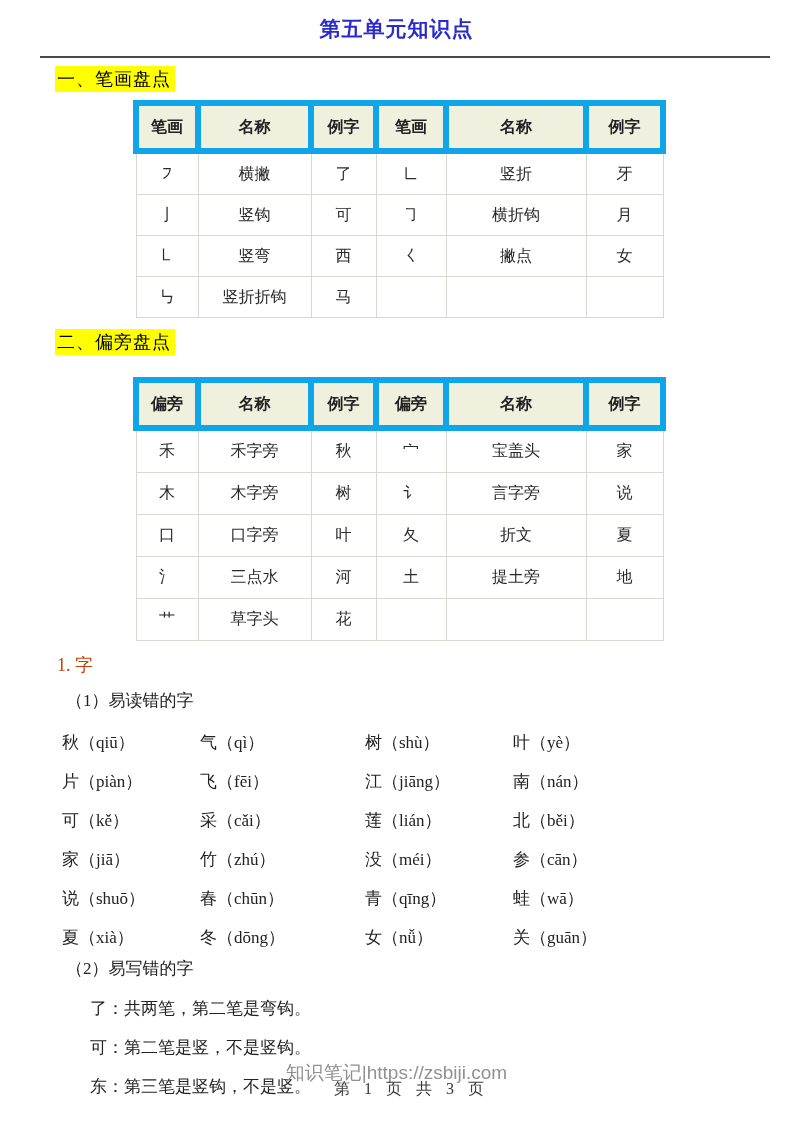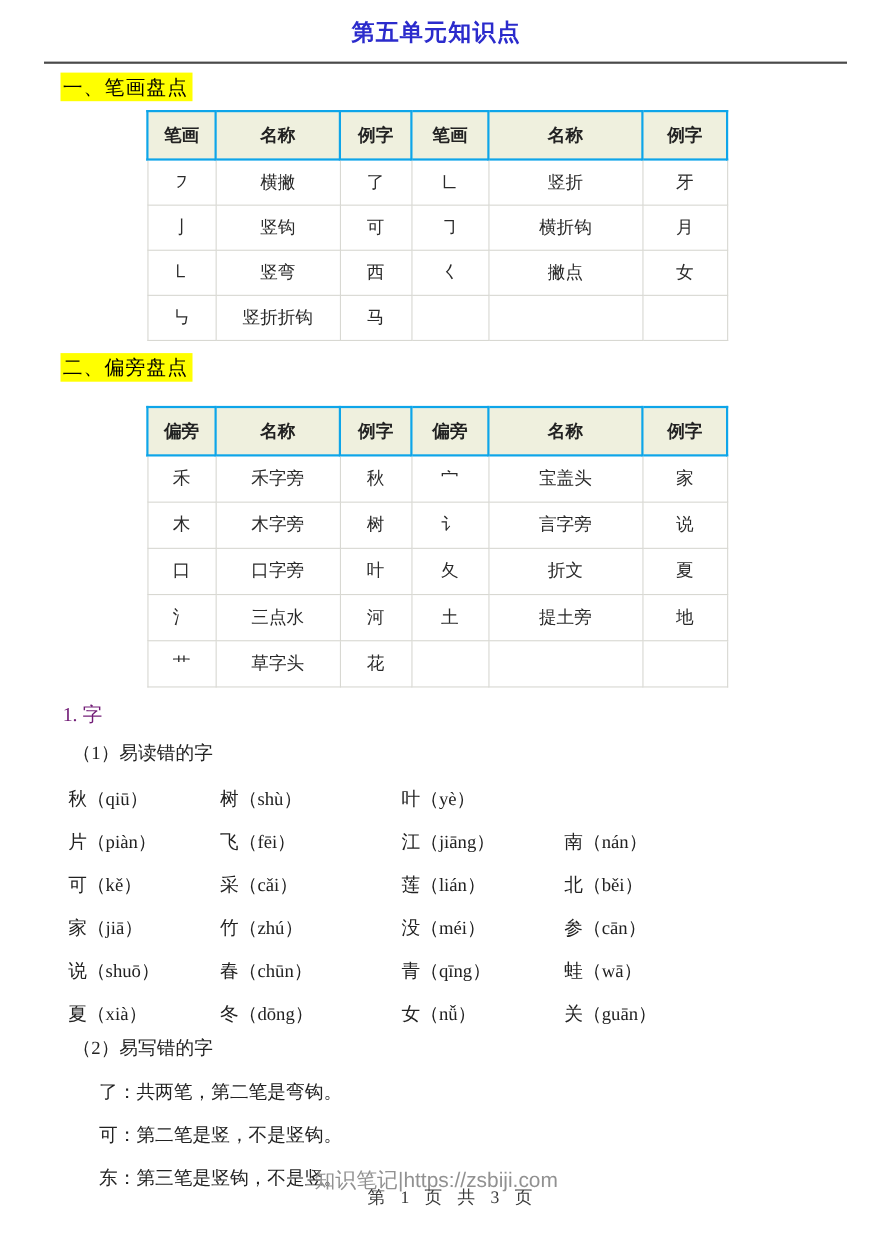--- a/index.html
+++ b/index.html
@@ -54,35 +54,35 @@
   table.kb col.c1{width:62px}
   table.kb col.c2{width:113px}
   table.kb col.c3{width:65px}
   table.kb col.c4{width:70px}
   table.kb col.c5{width:140px}
   table.kb col.c6{width:77px}
   table.kb th{
     background:#eff0de;
     font-weight:bold;
     height:40px;
-    border:2px solid #0ea5e9;
+    border:6px solid #0ea5e9;
     text-align:center;
     font-size:16px;
   }
   table.kb.t1 td{height:38px;}
   table.kb.t2 td{height:39px;}
   table.kb td{
     border:1px solid #d8d8d2;
     text-align:center;
     color:#2a2a2a;
   }
   
   .red-label{
     margin:12px 0 0 57px;
-    color:#701a75;
+    color:#c2410c;
     font-size:18px;
     line-height:24px;
   }
   .sub-label{
     margin:12px 0 0 66px;
     font-size:17px;
     line-height:24px;
     color:#222;
   }
   .sub-label.second{margin-top:0;}
@@ -246,20 +246,21 @@
   </table>
 
 
   <div class="red-label">1. 字</div>
 
   <div class="sub-label">（1）易读错的字</div>
 
   <div class="pinyin-grid">
       <div class="row">
         <span>秋（qiū）</span>
+        <span>气（qì）</span>
         <span>树（shù）</span>
         <span>叶（yè）</span>
       </div>
       <div class="row">
         <span>片（piàn）</span>
         <span>飞（fēi）</span>
         <span>江（jiāng）</span>
         <span>南（nán）</span>
       </div>
       <div class="row">

